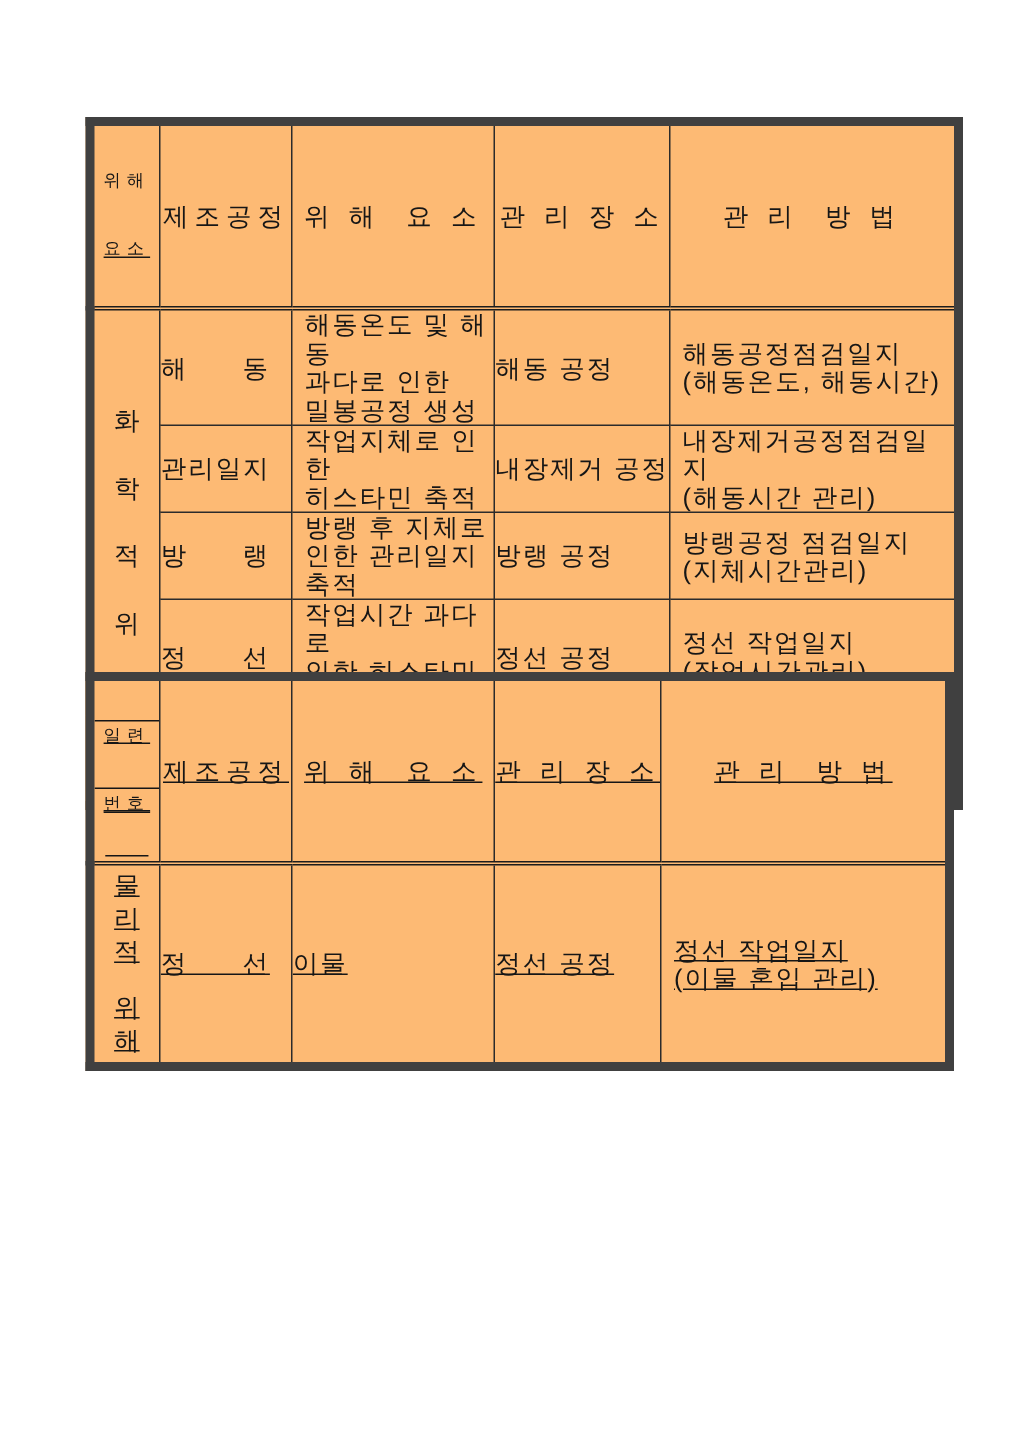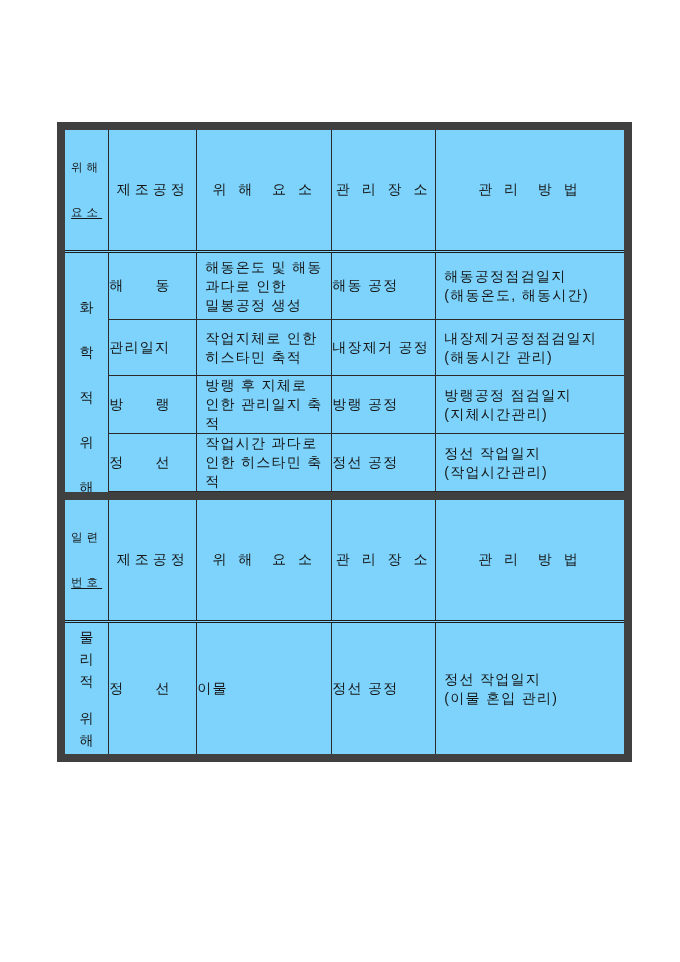--- a/index.html
+++ b/index.html
@@ -13,31 +13,30 @@
     height: 962px;
     font-family: "Liberation Sans", sans-serif;
     color: #161616;
     -webkit-font-smoothing: antialiased;
   }
   table.doc-table {
     position: absolute;
     left: 57px;
     border-collapse: collapse;
     table-layout: fixed;
-    border: 8px solid #404040;
-    background: #7dd3fc;
-    margin-top: 44px;
+    border: 6px solid #404040;
+    background: #fdba74;
   }
   #t1 { top: 78px; }
-  #t2 { top: 448px; }
+  #t2 { top: 448px; text-decoration: underline; }
   td {
     border: 1px solid #2b2b2b;
     padding: 0;
     vertical-align: middle;
-    font-size: 14px;
+    font-size: 17px;
     overflow: hidden;
   }
   
   tr.hdr td {
     height: 38px;
     border-bottom: 3px double #1c1c1c;
     text-align: center;
     letter-spacing: 4px;
     white-space: pre;
   }

